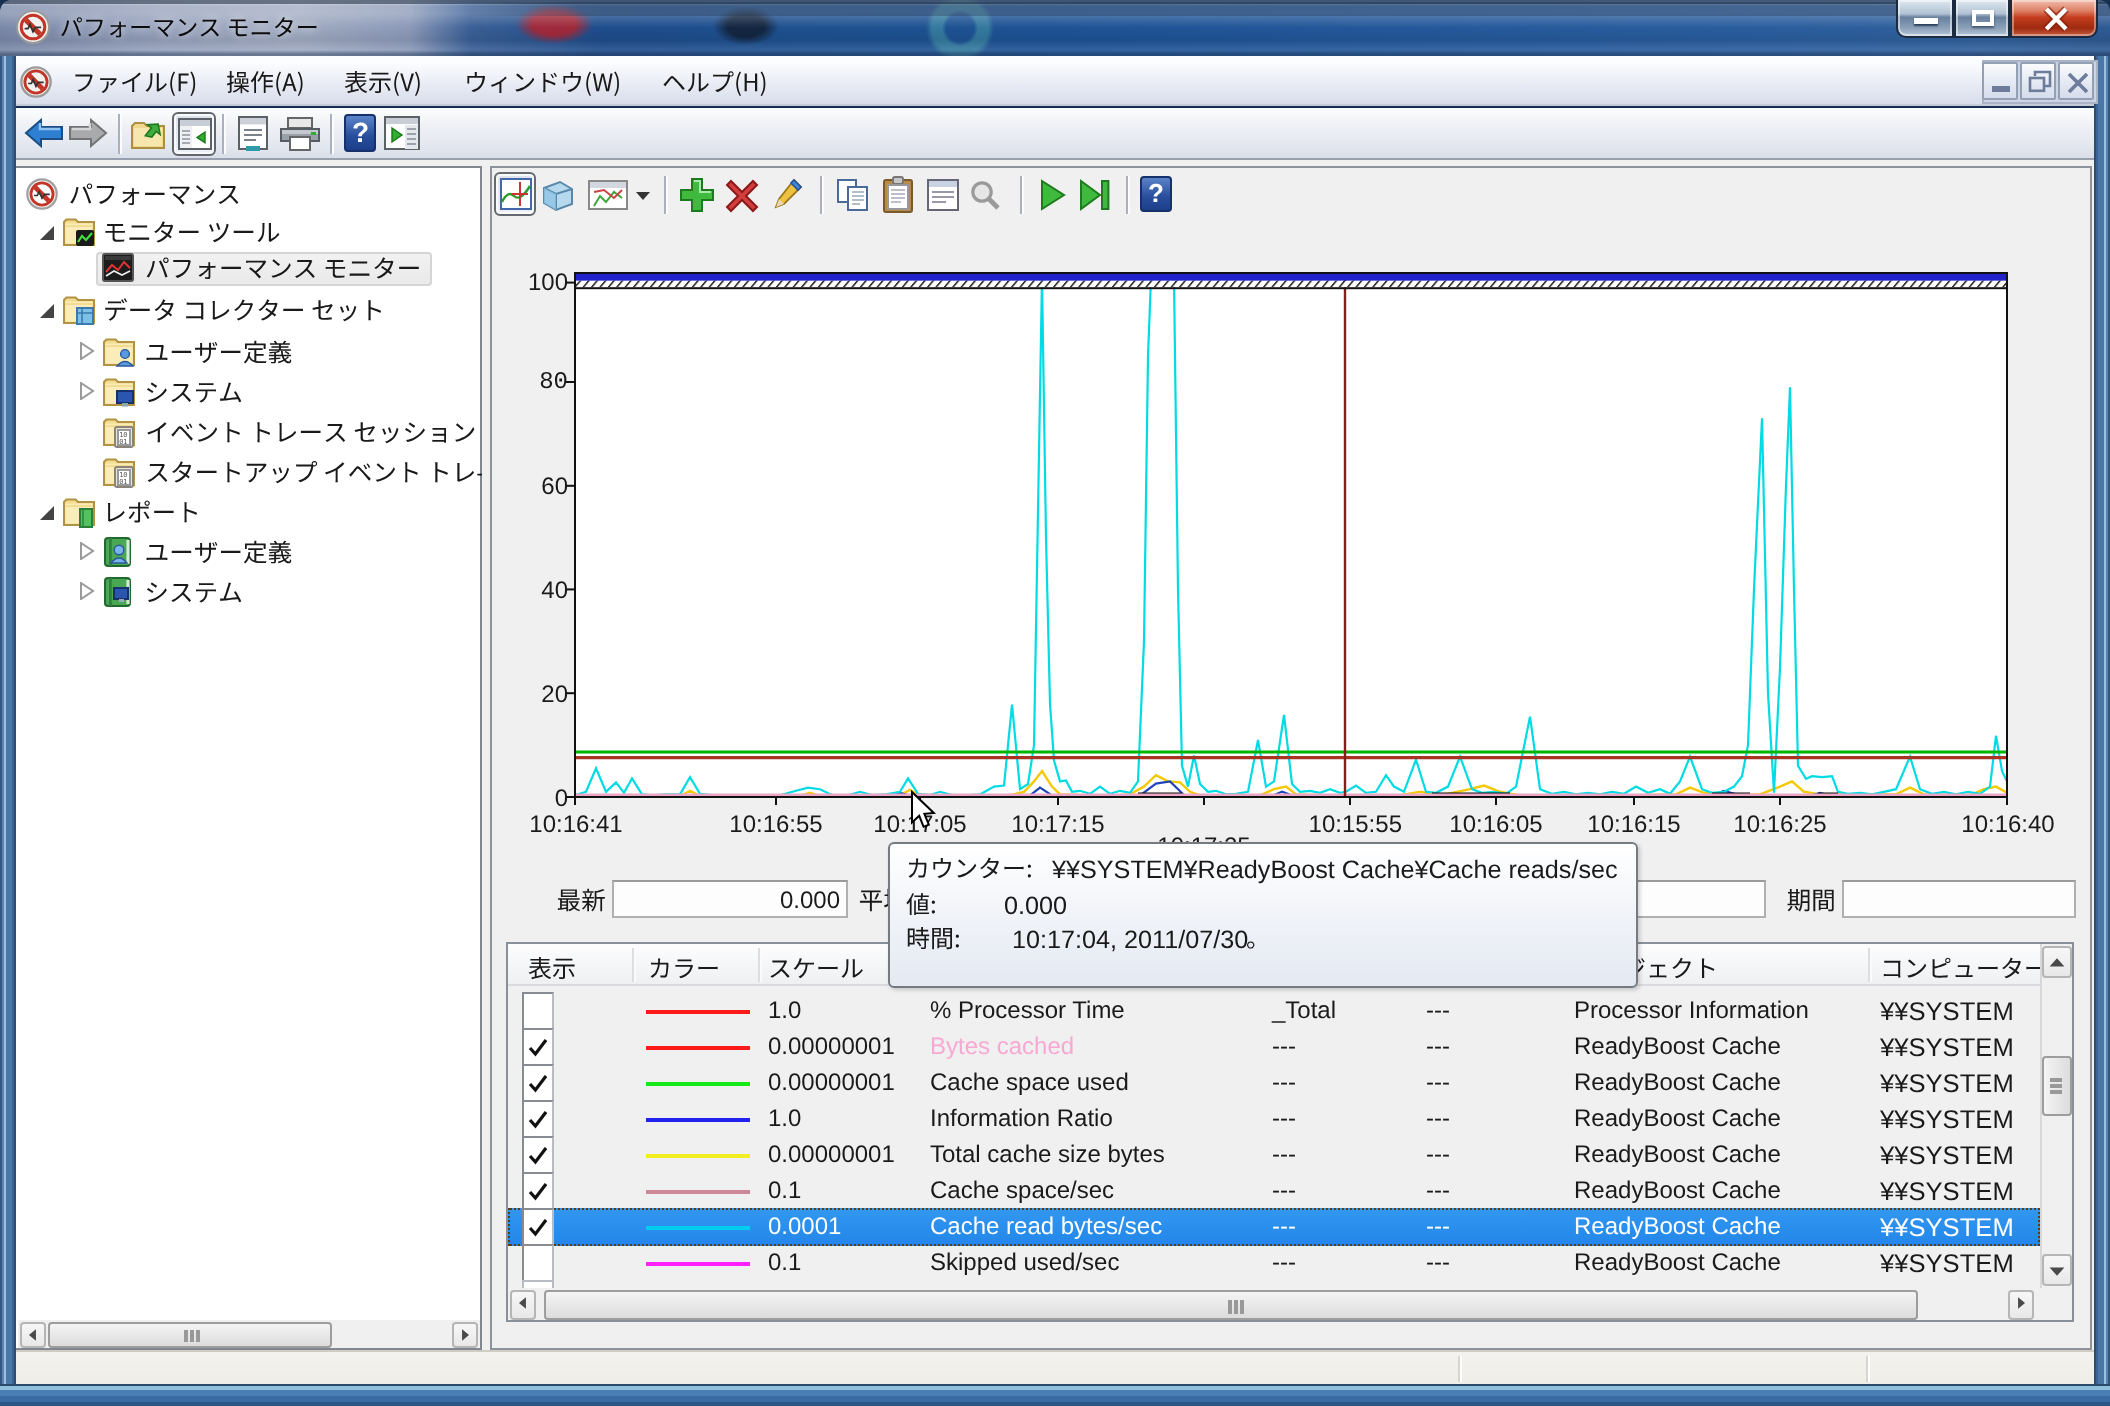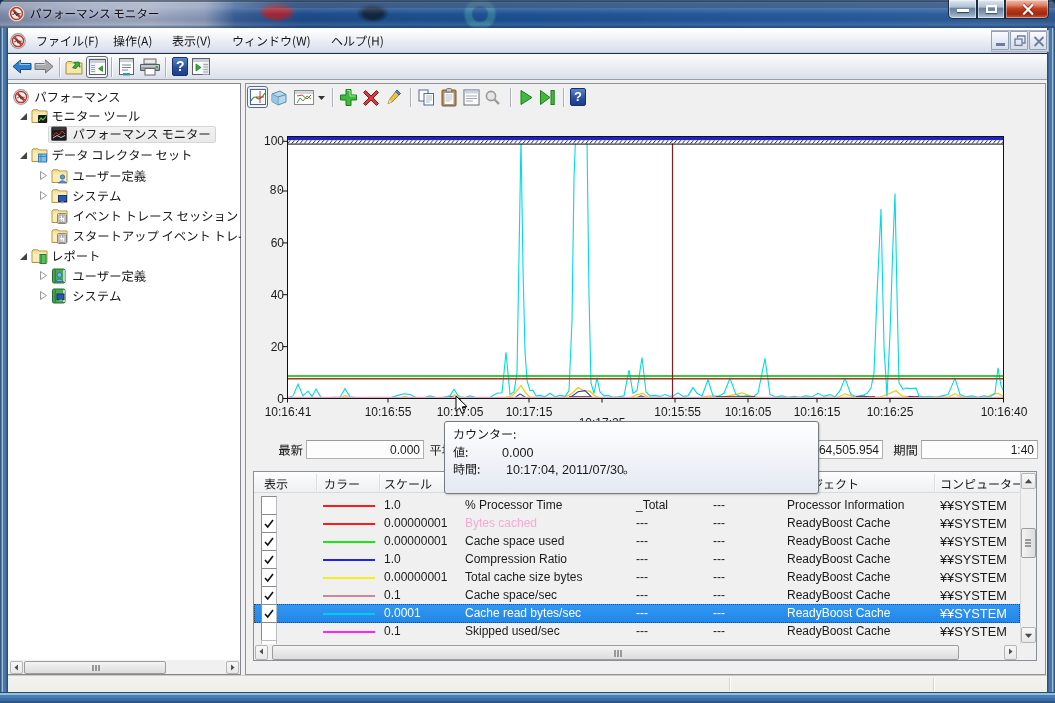--- a/index.html
+++ b/index.html
@@ -424,26 +424,24 @@
       <path d="M3.1 -8.0V-7.1H9.5V-8.0ZM3.1 -9.5V-8.6H9.5V-9.5ZM2.2 -10.2H10.4V-6.4H2.2ZM0.7 -5.7H11.8V-4.9H0.7ZM6.3 -4.2H10.8V-3.4H6.3ZM2.4 -4.1H5.5V-3.4H2.4ZM2.4 -2.5H5.5V-1.8H2.4ZM7.6 -3.5Q8.2 -2.1 9.4 -1.1Q10.5 -0.1 12.1 0.3Q12.0 0.4 11.9 0.5Q11.8 0.6 11.7 0.7Q11.6 0.9 11.6 1.0Q9.9 0.5 8.7 -0.6Q7.5 -1.7 6.9 -3.2ZM10.5 -4.2H10.7L10.9 -4.2L11.4 -4.0Q11.0 -2.7 10.3 -1.7Q9.5 -0.8 8.5 -0.1Q7.5 0.6 6.4 0.9Q6.3 0.8 6.2 0.5Q6.0 0.3 5.9 0.2Q6.6 -0.0 7.4 -0.4Q8.1 -0.8 8.7 -1.3Q9.3 -1.9 9.8 -2.5Q10.3 -3.2 10.5 -4.0ZM0.6 -0.6Q1.2 -0.6 2.0 -0.7Q2.8 -0.8 3.7 -0.9Q4.6 -1.0 5.5 -1.1L5.5 -0.3Q4.2 -0.1 2.9 0.0Q1.7 0.2 0.7 0.3ZM5.0 -5.5H5.9V1.0H5.0ZM1.8 -5.5H2.7V-0.3H1.8Z M20.0 -6.3H24.7V-5.4H20.0ZM13.4 -9.3H18.9V-8.5H13.4ZM13.2 -4.3H19.0V-3.4H13.2ZM13.2 -6.4H19.1V-5.6H13.2ZM22.4 -6.0H23.3V0.9H22.4ZM15.7 -10.5H16.6V-8.9H15.7ZM15.7 -5.7H16.6V1.0H15.7ZM19.5 -9.6 20.7 -9.2Q20.7 -9.1 20.4 -9.0V-5.1Q20.4 -4.4 20.4 -3.6Q20.3 -2.8 20.1 -2.0Q19.9 -1.2 19.5 -0.4Q19.1 0.4 18.4 1.1Q18.4 1.0 18.3 0.8Q18.1 0.7 18.0 0.6Q17.9 0.5 17.8 0.4Q18.4 -0.2 18.7 -0.9Q19.1 -1.6 19.3 -2.3Q19.4 -3.0 19.5 -3.7Q19.5 -4.5 19.5 -5.1ZM23.8 -10.4 24.5 -9.8Q23.9 -9.5 23.2 -9.3Q22.4 -9.0 21.6 -8.8Q20.8 -8.7 20.1 -8.5Q20.0 -8.7 19.9 -8.9Q19.9 -9.1 19.8 -9.2Q20.5 -9.4 21.2 -9.6Q22.0 -9.8 22.6 -10.0Q23.3 -10.2 23.8 -10.4ZM16.5 -3.2Q16.7 -3.1 17.0 -2.9Q17.3 -2.6 17.6 -2.4Q18.0 -2.1 18.2 -1.9Q18.5 -1.6 18.6 -1.5L18.1 -0.8Q17.9 -1.0 17.7 -1.3Q17.4 -1.5 17.1 -1.8Q16.8 -2.1 16.5 -2.4Q16.2 -2.6 16.0 -2.8ZM14.1 -8.2 14.9 -8.4Q15.1 -8.0 15.2 -7.5Q15.4 -7.0 15.4 -6.6L14.6 -6.4Q14.6 -6.8 14.5 -7.3Q14.3 -7.8 14.1 -8.2ZM17.4 -8.4 18.2 -8.2Q18.0 -7.8 17.9 -7.3Q17.7 -6.8 17.5 -6.4L16.7 -6.6Q16.8 -6.9 17.0 -7.2Q17.1 -7.5 17.2 -7.8Q17.3 -8.2 17.4 -8.4ZM15.7 -3.8 16.4 -3.6Q16.1 -2.9 15.6 -2.2Q15.1 -1.5 14.6 -0.9Q14.1 -0.3 13.6 0.1Q13.5 -0.1 13.3 -0.3Q13.1 -0.5 13.0 -0.6Q13.5 -0.9 14.0 -1.4Q14.5 -2.0 15.0 -2.6Q15.4 -3.2 15.7 -3.8Z" fill="#1a1a1a"></path>
     </svg>
 <div class="abs" style="left:306px;top:440px;width:118px;height:19px;background:#fdfdfd;border:1px solid #b0b0b0;border-top-color:#9a9a9a;"></div>
     <div class="t" style="left:0px;top:442.5px;font-size:12px;color:#1a1a1a;width:420px;text-align:right;">0.000</div>
 <svg style="position:absolute;left:429.0px;top:442.5px;overflow:visible;" width="25" height="16" viewBox="0 -11.97 25 16.38">
       <path d="M1.3 -9.7H11.3V-8.8H1.3ZM0.7 -4.4H12.0V-3.4H0.7ZM2.2 -7.9 3.0 -8.2Q3.3 -7.7 3.5 -7.2Q3.8 -6.7 4.0 -6.2Q4.2 -5.7 4.2 -5.3L3.4 -5.0Q3.3 -5.4 3.1 -5.9Q2.9 -6.4 2.7 -6.9Q2.4 -7.5 2.2 -7.9ZM9.5 -8.3 10.5 -8.0Q10.3 -7.5 10.0 -6.9Q9.7 -6.4 9.5 -5.9Q9.2 -5.4 9.0 -5.0L8.1 -5.3Q8.4 -5.7 8.6 -6.2Q8.9 -6.7 9.1 -7.3Q9.3 -7.8 9.5 -8.3ZM5.8 -9.4H6.8V1.0H5.8Z M18.1 -5.9H22.0V-5.1H18.1ZM17.5 -1.9Q18.1 -2.1 18.9 -2.3Q19.6 -2.6 20.5 -2.9Q21.3 -3.2 22.2 -3.6L22.4 -2.7Q21.2 -2.3 20.0 -1.8Q18.8 -1.3 17.9 -1.0ZM18.6 -8.5H23.8V-7.6H18.6ZM23.5 -8.5H24.5Q24.5 -8.5 24.5 -8.4Q24.5 -8.3 24.5 -8.2Q24.5 -8.1 24.5 -8.0Q24.4 -5.8 24.3 -4.3Q24.3 -2.8 24.2 -1.8Q24.1 -0.8 23.9 -0.3Q23.8 0.2 23.6 0.5Q23.4 0.7 23.1 0.9Q22.9 1.0 22.6 1.0Q22.2 1.0 21.7 1.0Q21.2 1.0 20.6 1.0Q20.6 0.8 20.5 0.5Q20.4 0.2 20.3 0.0Q20.9 0.1 21.4 0.1Q22.0 0.1 22.2 0.1Q22.4 0.1 22.5 0.1Q22.6 0.0 22.7 -0.1Q22.9 -0.3 23.0 -0.8Q23.1 -1.3 23.2 -2.2Q23.3 -3.2 23.4 -4.7Q23.5 -6.2 23.5 -8.3ZM19.0 -10.6 19.9 -10.4Q19.7 -9.4 19.3 -8.5Q18.9 -7.6 18.4 -6.8Q18.0 -6.0 17.5 -5.4Q17.4 -5.5 17.2 -5.6Q17.1 -5.7 16.9 -5.8Q16.8 -5.9 16.6 -6.0Q17.4 -6.8 18.0 -8.1Q18.6 -9.3 19.0 -10.6ZM13.3 -7.6H17.2V-6.8H13.3ZM14.8 -10.5H15.8V-2.3H14.8ZM13.0 -2.0Q13.6 -2.2 14.3 -2.5Q15.0 -2.8 15.8 -3.1Q16.6 -3.4 17.3 -3.7L17.5 -2.8Q16.5 -2.4 15.4 -1.9Q14.3 -1.4 13.4 -1.1Z" fill="#1a1a1a"></path>
     </svg>
 <div class="abs" style="left:457px;top:440px;width:118px;height:19px;background:#fdfdfd;border:1px solid #b0b0b0;border-top-color:#9a9a9a;"></div>
     <div class="t" style="left:0px;top:442.5px;font-size:12px;color:#1a1a1a;width:571px;text-align:right;"></div>
 <div class="abs" style="left:765px;top:440px;width:118px;height:19px;background:#fdfdfd;border:1px solid #b0b0b0;border-top-color:#9a9a9a;"></div>
-    <div class="t" style="left:0px;top:442.5px;font-size:12px;color:#1a1a1a;width:879px;text-align:right;">64,505.954</div>
 <svg style="position:absolute;left:893.0px;top:442.5px;overflow:visible;" width="25" height="16" viewBox="0 -11.97 25 16.38">
       <path d="M7.7 -10.0H11.2V-9.1H7.7ZM7.7 -7.1H11.2V-6.2H7.7ZM7.7 -4.1H11.2V-3.3H7.7ZM10.8 -10.0H11.7V-0.2Q11.7 0.2 11.6 0.4Q11.5 0.7 11.2 0.8Q10.9 0.9 10.5 0.9Q10.0 1.0 9.3 1.0Q9.3 0.8 9.2 0.5Q9.1 0.2 9.0 0.0Q9.5 0.1 10.0 0.1Q10.4 0.1 10.5 0.1Q10.7 0.0 10.7 -0.0Q10.8 -0.1 10.8 -0.2ZM7.3 -10.0H8.2V-5.4Q8.2 -4.7 8.1 -3.8Q8.1 -3.0 8.0 -2.1Q7.8 -1.2 7.6 -0.4Q7.3 0.4 6.9 1.1Q6.8 1.0 6.7 0.9Q6.6 0.8 6.4 0.7Q6.3 0.6 6.1 0.5Q6.7 -0.3 6.9 -1.3Q7.2 -2.4 7.2 -3.4Q7.3 -4.5 7.3 -5.4ZM0.7 -8.9H6.7V-8.1H0.7ZM2.1 -6.9H5.3V-6.2H2.1ZM2.1 -5.0H5.3V-4.2H2.1ZM0.5 -2.9H6.7V-2.1H0.5ZM1.7 -10.4H2.6V-2.6H1.7ZM4.9 -10.4H5.8V-2.6H4.9ZM2.2 -1.8 3.1 -1.5Q2.8 -0.8 2.3 -0.1Q1.8 0.5 1.3 1.0Q1.2 0.9 1.0 0.8Q0.9 0.7 0.8 0.6Q0.6 0.5 0.5 0.5Q1.0 0.0 1.5 -0.6Q2.0 -1.2 2.2 -1.8ZM4.0 -1.4 4.8 -1.8Q5.0 -1.5 5.3 -1.2Q5.5 -0.8 5.8 -0.5Q6.0 -0.2 6.1 0.1L5.3 0.5Q5.2 0.3 5.0 -0.1Q4.8 -0.4 4.5 -0.8Q4.3 -1.1 4.0 -1.4Z M17.0 -2.9H20.8V-2.1H17.0ZM16.9 -4.8H21.2V-0.2H16.9V-0.9H20.3V-4.0H16.9ZM16.5 -4.8H17.4V0.5H16.5ZM14.2 -8.3H17.7V-7.6H14.2ZM20.0 -8.3H23.6V-7.6H20.0ZM23.2 -10.0H24.1V-0.2Q24.1 0.2 24.0 0.5Q23.9 0.7 23.6 0.8Q23.3 1.0 22.8 1.0Q22.2 1.0 21.5 1.0Q21.4 0.9 21.4 0.7Q21.3 0.5 21.3 0.3Q21.2 0.2 21.1 0.0Q21.5 0.1 21.9 0.1Q22.2 0.1 22.5 0.1Q22.8 0.1 22.9 0.1Q23.1 0.0 23.1 -0.0Q23.2 -0.1 23.2 -0.3ZM14.3 -10.0H18.3V-5.7H14.3V-6.4H17.4V-9.3H14.3ZM23.7 -10.0V-9.3H20.3V-6.4H23.7V-5.7H19.5V-10.0ZM13.7 -10.0H14.7V1.0H13.7Z" fill="#1a1a1a"></path>
     </svg>
 <div class="abs" style="left:921px;top:440px;width:117px;height:19px;background:#fdfdfd;border:1px solid #b0b0b0;border-top-color:#9a9a9a;"></div>
-    <div class="t" style="left:0px;top:442.5px;font-size:12px;color:#1a1a1a;width:1034px;text-align:right;">1:40</div>
 <div class="abs" style="left:253px;top:471px;width:784px;height:190px;background:#f0f0f0;border:1px solid #8a909a;"></div>
 <div class="abs" style="left:254px;top:472px;width:782px;height:21px;background:linear-gradient(180deg,#fdfdfe,#f4f5f7 60%,#eef0f2);border-bottom:1px solid #d8dade;"></div>
 <div class="abs" style="left:315.5px;top:474px;width:1px;height:17px;background:#dcdee2;box-shadow:1px 0 0 #fbfbfc;"></div>
 <div class="abs" style="left:378.5px;top:474px;width:1px;height:17px;background:#dcdee2;box-shadow:1px 0 0 #fbfbfc;"></div>
 <div class="abs" style="left:934px;top:474px;width:1px;height:17px;background:#dcdee2;box-shadow:1px 0 0 #fbfbfc;"></div>
 <svg style="position:absolute;left:263.5px;top:476.6px;overflow:visible;" width="24" height="16" viewBox="0 -11.40 24 15.60">
       <path d="M1.2 -9.1H10.8V-8.3H1.2ZM1.7 -7.3H10.4V-6.6H1.7ZM0.8 -5.5H11.2V-4.7H0.8ZM5.5 -10.1H6.4V-4.9H5.5ZM5.5 -5.2 6.3 -4.8Q5.8 -4.3 5.2 -3.8Q4.5 -3.4 3.8 -2.9Q3.1 -2.5 2.4 -2.2Q1.6 -1.8 0.9 -1.6Q0.9 -1.7 0.8 -1.9Q0.6 -2.0 0.5 -2.1Q0.4 -2.3 0.3 -2.4Q1.0 -2.5 1.8 -2.9Q2.5 -3.2 3.2 -3.5Q3.9 -3.9 4.5 -4.3Q5.1 -4.8 5.5 -5.2ZM6.8 -5.1Q7.2 -3.8 7.8 -2.8Q8.4 -1.7 9.4 -1.0Q10.3 -0.3 11.6 0.1Q11.5 0.2 11.4 0.4Q11.3 0.5 11.2 0.6Q11.1 0.8 11.0 0.9Q9.7 0.5 8.7 -0.4Q7.7 -1.2 7.1 -2.3Q6.4 -3.5 6.0 -4.9ZM10.2 -4.3 10.9 -3.7Q10.5 -3.4 10.0 -3.0Q9.5 -2.7 9.0 -2.4Q8.5 -2.1 8.1 -1.8L7.5 -2.3Q7.9 -2.6 8.4 -2.9Q8.9 -3.3 9.4 -3.6Q9.9 -4.0 10.2 -4.3ZM1.7 0.1Q2.4 -0.0 3.3 -0.2Q4.2 -0.5 5.2 -0.7Q6.2 -1.0 7.3 -1.2L7.4 -0.4Q6.4 -0.2 5.4 0.1Q4.5 0.3 3.6 0.5Q2.7 0.8 2.0 1.0ZM3.4 -3.0 4.0 -3.6 4.3 -3.6V0.1H3.4Z M17.5 -5.8H18.5V-0.2Q18.5 0.2 18.4 0.4Q18.3 0.7 17.9 0.8Q17.6 0.9 17.1 0.9Q16.5 0.9 15.7 0.9Q15.7 0.7 15.6 0.5Q15.5 0.2 15.4 0.0Q15.8 0.0 16.2 0.0Q16.6 0.0 16.9 0.0Q17.1 0.0 17.2 0.0Q17.4 0.0 17.5 -0.0Q17.5 -0.1 17.5 -0.2ZM14.8 -4.2 15.7 -4.0Q15.4 -3.2 15.0 -2.5Q14.6 -1.8 14.2 -1.2Q13.7 -0.6 13.2 -0.1Q13.2 -0.2 13.0 -0.3Q12.9 -0.4 12.7 -0.5Q12.5 -0.6 12.4 -0.7Q13.2 -1.3 13.8 -2.2Q14.4 -3.2 14.8 -4.2ZM20.2 -3.8 21.0 -4.2Q21.5 -3.6 21.9 -3.0Q22.3 -2.3 22.7 -1.7Q23.0 -1.0 23.2 -0.5L22.3 -0.1Q22.2 -0.6 21.8 -1.3Q21.5 -1.9 21.1 -2.6Q20.6 -3.3 20.2 -3.8ZM13.8 -9.2H22.2V-8.3H13.8ZM12.7 -6.3H23.3V-5.4H12.7Z" fill="#1a1a1a"></path>
     </svg>
 <svg style="position:absolute;left:324.0px;top:476.6px;overflow:visible;" width="36" height="16" viewBox="0 -11.40 36 15.60">
       <path d="M6.1 -9.4Q6.1 -9.2 6.1 -9.0Q6.0 -8.7 6.0 -8.5Q6.0 -6.6 5.7 -5.2Q5.4 -3.9 4.9 -2.9Q4.5 -1.8 3.8 -1.1Q3.1 -0.3 2.2 0.3L1.3 -0.4Q1.6 -0.5 1.9 -0.8Q2.3 -1.0 2.5 -1.3Q3.1 -1.8 3.6 -2.4Q4.0 -3.1 4.3 -3.9Q4.7 -4.8 4.9 -5.9Q5.0 -7.0 5.1 -8.4Q5.1 -8.6 5.0 -8.8Q5.0 -8.9 5.0 -9.1Q5.0 -9.3 5.0 -9.4ZM10.3 -6.9Q10.2 -6.8 10.2 -6.6Q10.2 -6.5 10.2 -6.4Q10.2 -6.0 10.2 -5.4Q10.1 -4.8 10.1 -4.2Q10.0 -3.5 9.9 -2.8Q9.9 -2.1 9.7 -1.5Q9.6 -0.9 9.5 -0.6Q9.3 -0.2 9.0 -0.0Q8.7 0.2 8.2 0.2Q7.7 0.2 7.2 0.1Q6.7 0.1 6.3 0.1L6.1 -0.9Q6.6 -0.9 7.1 -0.8Q7.5 -0.8 7.9 -0.8Q8.2 -0.8 8.4 -0.9Q8.5 -0.9 8.6 -1.2Q8.8 -1.5 8.9 -1.9Q9.0 -2.4 9.0 -3.0Q9.1 -3.6 9.1 -4.2Q9.2 -4.8 9.2 -5.4Q9.2 -5.9 9.2 -6.3H2.9Q2.5 -6.3 2.2 -6.3Q1.8 -6.3 1.5 -6.3V-7.3Q1.8 -7.3 2.2 -7.2Q2.6 -7.2 2.9 -7.2H8.8Q9.1 -7.2 9.2 -7.2Q9.4 -7.3 9.6 -7.3Z M14.8 -8.9Q15.0 -8.9 15.3 -8.9Q15.6 -8.9 15.9 -8.9Q16.0 -8.9 16.5 -8.9Q17.0 -8.9 17.6 -8.9Q18.2 -8.9 18.8 -8.9Q19.4 -8.9 19.9 -8.9Q20.4 -8.9 20.6 -8.9Q20.9 -8.9 21.1 -8.9Q21.4 -8.9 21.7 -8.9V-7.9Q21.4 -8.0 21.2 -8.0Q20.9 -8.0 20.6 -8.0Q20.4 -8.0 19.9 -8.0Q19.4 -8.0 18.8 -8.0Q18.2 -8.0 17.6 -8.0Q17.0 -8.0 16.5 -8.0Q16.0 -8.0 15.9 -8.0Q15.6 -8.0 15.3 -8.0Q15.0 -8.0 14.8 -7.9ZM22.5 -5.8Q22.5 -5.7 22.4 -5.6Q22.4 -5.5 22.4 -5.4Q22.1 -4.5 21.7 -3.6Q21.3 -2.7 20.6 -2.0Q19.7 -1.0 18.6 -0.4Q17.5 0.2 16.3 0.5L15.6 -0.4Q16.9 -0.6 18.0 -1.2Q19.0 -1.8 19.8 -2.6Q20.4 -3.1 20.7 -3.8Q21.1 -4.6 21.2 -5.2Q21.1 -5.2 20.7 -5.2Q20.4 -5.2 19.8 -5.2Q19.3 -5.2 18.7 -5.2Q18.1 -5.2 17.5 -5.2Q16.9 -5.2 16.3 -5.2Q15.8 -5.2 15.4 -5.2Q15.0 -5.2 14.9 -5.2Q14.7 -5.2 14.3 -5.2Q14.0 -5.2 13.7 -5.2V-6.2Q14.0 -6.1 14.3 -6.1Q14.6 -6.1 14.9 -6.1Q15.0 -6.1 15.4 -6.1Q15.7 -6.1 16.3 -6.1Q16.8 -6.1 17.4 -6.1Q18.0 -6.1 18.6 -6.1Q19.2 -6.1 19.8 -6.1Q20.3 -6.1 20.7 -6.1Q21.1 -6.1 21.2 -6.1Q21.4 -6.1 21.6 -6.1Q21.8 -6.2 21.9 -6.2Z M25.2 -5.2Q25.4 -5.2 25.7 -5.2Q25.9 -5.1 26.2 -5.1Q26.6 -5.1 26.9 -5.1Q27.1 -5.1 27.5 -5.1Q27.9 -5.1 28.4 -5.1Q29.0 -5.1 29.6 -5.1Q30.2 -5.1 30.8 -5.1Q31.4 -5.1 31.9 -5.1Q32.5 -5.1 32.9 -5.1Q33.3 -5.1 33.5 -5.1Q33.9 -5.1 34.2 -5.2Q34.6 -5.2 34.8 -5.2V-4.0Q34.6 -4.0 34.2 -4.1Q33.9 -4.1 33.5 -4.1Q33.3 -4.1 32.9 -4.1Q32.5 -4.1 31.9 -4.1Q31.4 -4.1 30.8 -4.1Q30.2 -4.1 29.6 -4.1Q29.0 -4.1 28.4 -4.1Q27.9 -4.1 27.5 -4.1Q27.1 -4.1 26.9 -4.1Q26.4 -4.1 26.0 -4.1Q25.5 -4.0 25.2 -4.0Z" fill="#1a1a1a"></path>
@@ -486,21 +484,21 @@
 <div class="t" style="left:636px;top:534px;font-size:12px;color:#1a1a1a;">---</div>
 <div class="t" style="left:713px;top:534px;font-size:12px;color:#1a1a1a;">---</div>
 <div class="t" style="left:787px;top:534px;font-size:12px;color:#1a1a1a;">ReadyBoost Cache</div>
 <div class="t" style="left:940px;top:533.5px;font-size:12.8px;color:#1a1a1a;">¥¥SYSTEM</div>
 <div class="abs" style="left:261px;top:550px;width:16px;height:19px;background:#fff;border:1px solid #b8bcc2;border-top-color:#888c92;border-left-color:#888c92;"></div>
 <svg class="abs" style="left:263px;top:554px" width="12" height="12" viewBox="0 0 12 12">
 <path d="M2 6 L4.7 9 L10 2" stroke="#111" stroke-width="1.6" fill="none"></path>
     </svg>
 <div class="abs" style="left:323px;top:559px;width:52px;height:2px;background:#2222ee;"></div>
 <div class="t" style="left:384px;top:552px;font-size:12px;color:#1a1a1a;">1.0</div>
-<div class="t" style="left:465px;top:552px;font-size:12px;color:#1a1a1a;">Compression Ratio</div>
+<div class="t" style="left:465px;top:552px;font-size:12px;color:#1a1a1a;">Information Ratio</div>
 <div class="t" style="left:636px;top:552px;font-size:12px;color:#1a1a1a;">---</div>
 <div class="t" style="left:713px;top:552px;font-size:12px;color:#1a1a1a;">---</div>
 <div class="t" style="left:787px;top:552px;font-size:12px;color:#1a1a1a;">ReadyBoost Cache</div>
 <div class="t" style="left:940px;top:551.5px;font-size:12.8px;color:#1a1a1a;">¥¥SYSTEM</div>
 <div class="abs" style="left:261px;top:568px;width:16px;height:19px;background:#fff;border:1px solid #b8bcc2;border-top-color:#888c92;border-left-color:#888c92;"></div>
 <svg class="abs" style="left:263px;top:572px" width="12" height="12" viewBox="0 0 12 12">
 <path d="M2 6 L4.7 9 L10 2" stroke="#111" stroke-width="1.6" fill="none"></path>
     </svg>
 <div class="abs" style="left:323px;top:577px;width:52px;height:2px;background:#f2ee1f;"></div>
 <div class="t" style="left:384px;top:570px;font-size:12px;color:#1a1a1a;">0.00000001</div>
@@ -572,20 +570,21 @@
 <div class="abs" style="left:341px;top:4px;width:1.5px;height:7px;background:#999;box-shadow:3px 0 0 #999,6px 0 0 #999;"></div>
     </div>
 <svg class="abs" style="left:455px;top:395px" width="14" height="21" viewBox="0 0 14 21">
 <path d="M1 1 L1 16.2 L4.6 12.9 L6.8 18.4 L9.4 17.3 L7.2 11.9 L11.9 11.5 Z" fill="#fff" stroke="#000" stroke-width="1"></path>
 </svg>
 <div class="abs" style="left:443.5px;top:421px;width:375px;height:73px;border:1px solid #767b82;border-radius:3px;
 background:linear-gradient(180deg,#ffffff,#eef1f7 60%,#e4e9f2);box-shadow:1px 1px 2px rgba(0,0,0,.18);"></div>
 <svg style="position:absolute;left:453.0px;top:426.6px;overflow:visible;" width="63" height="16" viewBox="0 -11.40 63 15.60">
       <path d="M6.1 -9.4Q6.1 -9.2 6.1 -9.0Q6.0 -8.7 6.0 -8.5Q6.0 -6.6 5.7 -5.2Q5.4 -3.9 4.9 -2.9Q4.5 -1.8 3.8 -1.1Q3.1 -0.3 2.2 0.3L1.3 -0.4Q1.6 -0.5 1.9 -0.8Q2.3 -1.0 2.5 -1.3Q3.1 -1.8 3.6 -2.4Q4.0 -3.1 4.3 -3.9Q4.7 -4.8 4.9 -5.9Q5.0 -7.0 5.1 -8.4Q5.1 -8.6 5.0 -8.8Q5.0 -8.9 5.0 -9.1Q5.0 -9.3 5.0 -9.4ZM10.3 -6.9Q10.2 -6.8 10.2 -6.6Q10.2 -6.5 10.2 -6.4Q10.2 -6.0 10.2 -5.4Q10.1 -4.8 10.1 -4.2Q10.0 -3.5 9.9 -2.8Q9.9 -2.1 9.7 -1.5Q9.6 -0.9 9.5 -0.6Q9.3 -0.2 9.0 -0.0Q8.7 0.2 8.2 0.2Q7.7 0.2 7.2 0.1Q6.7 0.1 6.3 0.1L6.1 -0.9Q6.6 -0.9 7.1 -0.8Q7.5 -0.8 7.9 -0.8Q8.2 -0.8 8.4 -0.9Q8.5 -0.9 8.6 -1.2Q8.8 -1.5 8.9 -1.9Q9.0 -2.4 9.0 -3.0Q9.1 -3.6 9.1 -4.2Q9.2 -4.8 9.2 -5.4Q9.2 -5.9 9.2 -6.3H2.9Q2.5 -6.3 2.2 -6.3Q1.8 -6.3 1.5 -6.3V-7.3Q1.8 -7.3 2.2 -7.2Q2.6 -7.2 2.9 -7.2H8.8Q9.1 -7.2 9.2 -7.2Q9.4 -7.3 9.6 -7.3Z M18.5 -9.6Q18.5 -9.3 18.4 -9.1Q18.4 -8.9 18.4 -8.7Q18.4 -8.6 18.4 -8.3Q18.4 -8.0 18.4 -7.6Q18.4 -7.3 18.4 -7.1H17.4Q17.4 -7.3 17.4 -7.7Q17.4 -8.0 17.4 -8.3Q17.4 -8.6 17.4 -8.7Q17.4 -8.9 17.4 -9.1Q17.4 -9.3 17.3 -9.6ZM22.6 -7.3Q22.5 -7.2 22.5 -6.9Q22.4 -6.7 22.4 -6.6Q22.4 -6.2 22.3 -5.8Q22.2 -5.3 22.0 -4.8Q21.9 -4.3 21.7 -3.9Q21.5 -3.4 21.2 -3.0Q20.8 -2.2 20.1 -1.5Q19.4 -0.9 18.5 -0.4Q17.6 0.1 16.5 0.4L15.7 -0.5Q16.0 -0.5 16.3 -0.6Q16.7 -0.7 16.9 -0.8Q17.5 -1.0 18.2 -1.3Q18.8 -1.7 19.3 -2.2Q19.8 -2.6 20.2 -3.2Q20.5 -3.7 20.8 -4.3Q21.0 -4.9 21.1 -5.6Q21.3 -6.2 21.3 -6.7H14.6Q14.6 -6.5 14.6 -6.2Q14.6 -5.9 14.6 -5.6Q14.6 -5.3 14.6 -5.0Q14.6 -4.7 14.6 -4.6Q14.6 -4.4 14.6 -4.2Q14.7 -4.0 14.7 -3.8H13.6Q13.7 -4.0 13.7 -4.2Q13.7 -4.4 13.7 -4.6Q13.7 -4.8 13.7 -5.0Q13.7 -5.3 13.7 -5.7Q13.7 -6.0 13.7 -6.3Q13.7 -6.6 13.7 -6.7Q13.7 -6.9 13.7 -7.2Q13.7 -7.4 13.6 -7.6Q13.9 -7.6 14.2 -7.6Q14.4 -7.6 14.7 -7.6H21.1Q21.4 -7.6 21.6 -7.6Q21.8 -7.7 21.9 -7.7Z M26.7 -8.8Q27.0 -8.6 27.5 -8.3Q27.9 -7.9 28.3 -7.6Q28.8 -7.2 29.1 -6.9Q29.5 -6.6 29.8 -6.3L29.0 -5.6Q28.8 -5.8 28.4 -6.1Q28.1 -6.5 27.6 -6.8Q27.2 -7.2 26.8 -7.5Q26.4 -7.8 26.0 -8.1ZM25.7 -0.8Q26.7 -0.9 27.6 -1.2Q28.5 -1.5 29.2 -1.8Q29.9 -2.2 30.5 -2.5Q31.4 -3.1 32.2 -3.8Q33.0 -4.6 33.6 -5.4Q34.2 -6.2 34.5 -6.9L35.1 -5.9Q34.7 -5.2 34.1 -4.4Q33.5 -3.6 32.7 -2.9Q32.0 -2.2 31.0 -1.6Q30.4 -1.3 29.7 -0.9Q29.0 -0.5 28.2 -0.2Q27.3 0.0 26.3 0.2Z M41.0 -5.5Q41.6 -5.2 42.2 -4.8Q42.8 -4.3 43.5 -3.9Q44.1 -3.5 44.7 -3.0Q45.2 -2.6 45.7 -2.3L45.0 -1.4Q44.6 -1.8 44.0 -2.2Q43.4 -2.7 42.8 -3.2Q42.2 -3.6 41.5 -4.1Q40.9 -4.5 40.3 -4.8ZM46.5 -7.7Q46.4 -7.6 46.3 -7.4Q46.2 -7.2 46.2 -7.0Q46.0 -6.4 45.7 -5.7Q45.4 -5.0 45.0 -4.3Q44.6 -3.6 44.0 -2.9Q43.2 -1.9 42.0 -1.0Q40.8 -0.1 39.1 0.5L38.2 -0.2Q39.3 -0.6 40.3 -1.1Q41.2 -1.6 41.9 -2.2Q42.6 -2.8 43.2 -3.5Q43.7 -4.0 44.0 -4.7Q44.4 -5.3 44.7 -6.0Q45.0 -6.6 45.1 -7.2H40.7L41.1 -8.1H44.9Q45.1 -8.1 45.3 -8.1Q45.5 -8.1 45.7 -8.2ZM42.4 -9.4Q42.3 -9.2 42.1 -8.9Q42.0 -8.7 41.9 -8.5Q41.5 -7.8 41.0 -7.0Q40.4 -6.3 39.6 -5.5Q38.9 -4.7 37.9 -4.0L37.1 -4.6Q38.1 -5.3 38.9 -6.0Q39.6 -6.8 40.2 -7.5Q40.7 -8.3 41.0 -8.8Q41.1 -9.0 41.2 -9.3Q41.3 -9.5 41.3 -9.8Z M49.2 -5.2Q49.4 -5.2 49.7 -5.2Q49.9 -5.1 50.2 -5.1Q50.6 -5.1 50.9 -5.1Q51.1 -5.1 51.5 -5.1Q51.9 -5.1 52.4 -5.1Q53.0 -5.1 53.6 -5.1Q54.2 -5.1 54.8 -5.1Q55.4 -5.1 55.9 -5.1Q56.5 -5.1 56.9 -5.1Q57.3 -5.1 57.5 -5.1Q57.9 -5.1 58.2 -5.2Q58.6 -5.2 58.8 -5.2V-4.0Q58.6 -4.0 58.2 -4.1Q57.9 -4.1 57.5 -4.1Q57.3 -4.1 56.9 -4.1Q56.5 -4.1 55.9 -4.1Q55.4 -4.1 54.8 -4.1Q54.2 -4.1 53.6 -4.1Q53.0 -4.1 52.4 -4.1Q51.9 -4.1 51.5 -4.1Q51.1 -4.1 50.9 -4.1Q50.4 -4.1 50.0 -4.1Q49.5 -4.0 49.2 -4.0Z M61.7 -4.7Q61.3 -4.7 61.1 -4.9Q60.9 -5.1 60.9 -5.5Q60.9 -5.9 61.1 -6.1Q61.3 -6.4 61.7 -6.4Q62.0 -6.4 62.2 -6.1Q62.5 -5.9 62.5 -5.5Q62.5 -5.1 62.2 -4.9Q62.0 -4.7 61.7 -4.7ZM61.7 0.2Q61.3 0.2 61.1 -0.1Q60.9 -0.3 60.9 -0.7Q60.9 -1.1 61.1 -1.3Q61.3 -1.5 61.7 -1.5Q62.0 -1.5 62.2 -1.3Q62.5 -1.1 62.5 -0.7Q62.5 -0.3 62.2 -0.1Q62.0 0.2 61.7 0.2Z" fill="#1a1a1a"></path>
     </svg>
+<div class="t" style="left:526px;top:427.5px;font-size:12.6px;color:#1a1a1a;">¥¥SYSTEM¥ReadyBoost Cache¥Cache reads/sec</div>
 <svg style="position:absolute;left:453.0px;top:445.1px;overflow:visible;" width="15" height="16" viewBox="0 -11.40 15 15.60">
       <path d="M4.2 -8.9H11.4V-8.1H4.2ZM4.5 -0.4H11.5V0.4H4.5ZM7.6 -10.1 8.5 -10.0Q8.5 -9.5 8.4 -8.9Q8.4 -8.2 8.3 -7.7Q8.2 -7.1 8.1 -6.7H7.3Q7.4 -7.1 7.4 -7.7Q7.5 -8.3 7.5 -8.9Q7.6 -9.5 7.6 -10.1ZM6.8 -4.7V-3.7H9.9V-4.7ZM6.8 -3.1V-2.1H9.9V-3.1ZM6.8 -6.3V-5.4H9.9V-6.3ZM6.0 -7.0H10.8V-1.4H6.0ZM4.1 -6.4H4.9V0.9H4.1ZM3.2 -10.0 4.0 -9.8Q3.6 -8.8 3.1 -7.8Q2.6 -6.8 2.0 -5.9Q1.4 -5.0 0.7 -4.4Q0.7 -4.5 0.6 -4.6Q0.5 -4.8 0.4 -5.0Q0.3 -5.1 0.2 -5.2Q0.8 -5.8 1.3 -6.6Q1.9 -7.4 2.4 -8.2Q2.8 -9.1 3.2 -10.0ZM1.9 -6.9 2.8 -7.8 2.8 -7.8V0.9H1.9Z M13.7 -4.7Q13.3 -4.7 13.1 -4.9Q12.9 -5.1 12.9 -5.5Q12.9 -5.9 13.1 -6.1Q13.3 -6.4 13.7 -6.4Q14.0 -6.4 14.2 -6.1Q14.5 -5.9 14.5 -5.5Q14.5 -5.1 14.2 -4.9Q14.0 -4.7 13.7 -4.7ZM13.7 0.2Q13.3 0.2 13.1 -0.1Q12.9 -0.3 12.9 -0.7Q12.9 -1.1 13.1 -1.3Q13.3 -1.5 13.7 -1.5Q14.0 -1.5 14.2 -1.3Q14.5 -1.1 14.5 -0.7Q14.5 -0.3 14.2 -0.1Q14.0 0.2 13.7 0.2Z" fill="#1a1a1a"></path>
     </svg>
 <div class="t" style="left:502px;top:446px;font-size:12.6px;color:#1a1a1a;">0.000</div>
 <svg style="position:absolute;left:453.0px;top:461.6px;overflow:visible;" width="27" height="16" viewBox="0 -11.40 27 15.60">
       <path d="M5.1 -8.7H11.1V-7.8H5.1ZM4.5 -6.3H11.6V-5.5H4.5ZM4.6 -4.2H11.4V-3.3H4.6ZM7.6 -10.1H8.5V-5.8H7.6ZM9.2 -5.6H10.0V-0.1Q10.0 0.3 9.9 0.5Q9.8 0.7 9.6 0.8Q9.3 0.9 8.8 0.9Q8.3 0.9 7.6 0.9Q7.6 0.8 7.5 0.5Q7.4 0.3 7.3 0.1Q7.8 0.1 8.3 0.1Q8.8 0.1 8.9 0.1Q9.0 0.1 9.1 0.1Q9.2 0.0 9.2 -0.1ZM5.3 -2.5 6.1 -2.9Q6.4 -2.6 6.7 -2.3Q7.0 -1.9 7.2 -1.5Q7.5 -1.2 7.6 -0.9L6.9 -0.4Q6.7 -0.7 6.5 -1.1Q6.2 -1.4 5.9 -1.8Q5.6 -2.2 5.3 -2.5ZM1.3 -9.3H4.3V-1.4H1.3V-2.2H3.5V-8.5H1.3ZM1.4 -5.8H3.9V-5.0H1.4ZM0.9 -9.3H1.8V-0.4H0.9Z M16.2 -2.7H19.8V-2.0H16.2ZM16.1 -4.5H20.2V-0.2H16.1V-0.9H19.4V-3.8H16.1ZM15.7 -4.5H16.6V0.5H15.7ZM13.5 -7.9H16.9V-7.2H13.5ZM19.1 -7.9H22.5V-7.2H19.1ZM22.1 -9.6H23.0V-0.2Q23.0 0.2 22.9 0.4Q22.8 0.7 22.5 0.8Q22.2 0.9 21.7 0.9Q21.2 1.0 20.4 1.0Q20.4 0.8 20.4 0.7Q20.3 0.5 20.2 0.3Q20.2 0.2 20.1 0.0Q20.5 0.0 20.8 0.0Q21.2 0.0 21.4 0.0Q21.7 0.0 21.8 0.0Q22.0 0.0 22.0 -0.0Q22.1 -0.1 22.1 -0.2ZM13.6 -9.6H17.4V-5.4H13.6V-6.1H16.6V-8.9H13.6ZM22.5 -9.6V-8.9H19.4V-6.1H22.5V-5.4H18.5V-9.6ZM13.1 -9.6H14.0V1.0H13.1Z M25.7 -4.7Q25.3 -4.7 25.1 -4.9Q24.9 -5.1 24.9 -5.5Q24.9 -5.9 25.1 -6.1Q25.3 -6.4 25.7 -6.4Q26.0 -6.4 26.2 -6.1Q26.5 -5.9 26.5 -5.5Q26.5 -5.1 26.2 -4.9Q26.0 -4.7 25.7 -4.7ZM25.7 0.2Q25.3 0.2 25.1 -0.1Q24.9 -0.3 24.9 -0.7Q24.9 -1.1 25.1 -1.3Q25.3 -1.5 25.7 -1.5Q26.0 -1.5 26.2 -1.3Q26.5 -1.1 26.5 -0.7Q26.5 -0.3 26.2 -0.1Q26.0 0.2 25.7 0.2Z" fill="#1a1a1a"></path>
     </svg>
 <div class="t" style="left:506px;top:462.5px;font-size:12.6px;color:#1a1a1a;">10:17:04, 2011/07/30</div>
 <svg style="position:absolute;left:623.0px;top:461.6px;overflow:visible;" width="12" height="16" viewBox="0 -11.40 12 15.60">
       <path d="M2.3 -2.9Q2.8 -2.9 3.3 -2.7Q3.7 -2.4 3.9 -2.0Q4.2 -1.6 4.2 -1.1Q4.2 -0.6 3.9 -0.2Q3.7 0.2 3.3 0.5Q2.8 0.7 2.3 0.7Q1.8 0.7 1.4 0.5Q1.0 0.2 0.8 -0.2Q0.5 -0.6 0.5 -1.1Q0.5 -1.6 0.8 -2.0Q1.0 -2.4 1.4 -2.7Q1.8 -2.9 2.3 -2.9ZM2.3 0.1Q2.8 0.1 3.2 -0.2Q3.6 -0.6 3.6 -1.1Q3.6 -1.4 3.4 -1.7Q3.2 -2.0 3.0 -2.1Q2.7 -2.3 2.3 -2.3Q2.0 -2.3 1.7 -2.1Q1.5 -2.0 1.3 -1.7Q1.1 -1.4 1.1 -1.1Q1.1 -0.8 1.3 -0.5Q1.5 -0.2 1.7 -0.0Q2.0 0.1 2.3 0.1Z" fill="#1a1a1a"></path>

